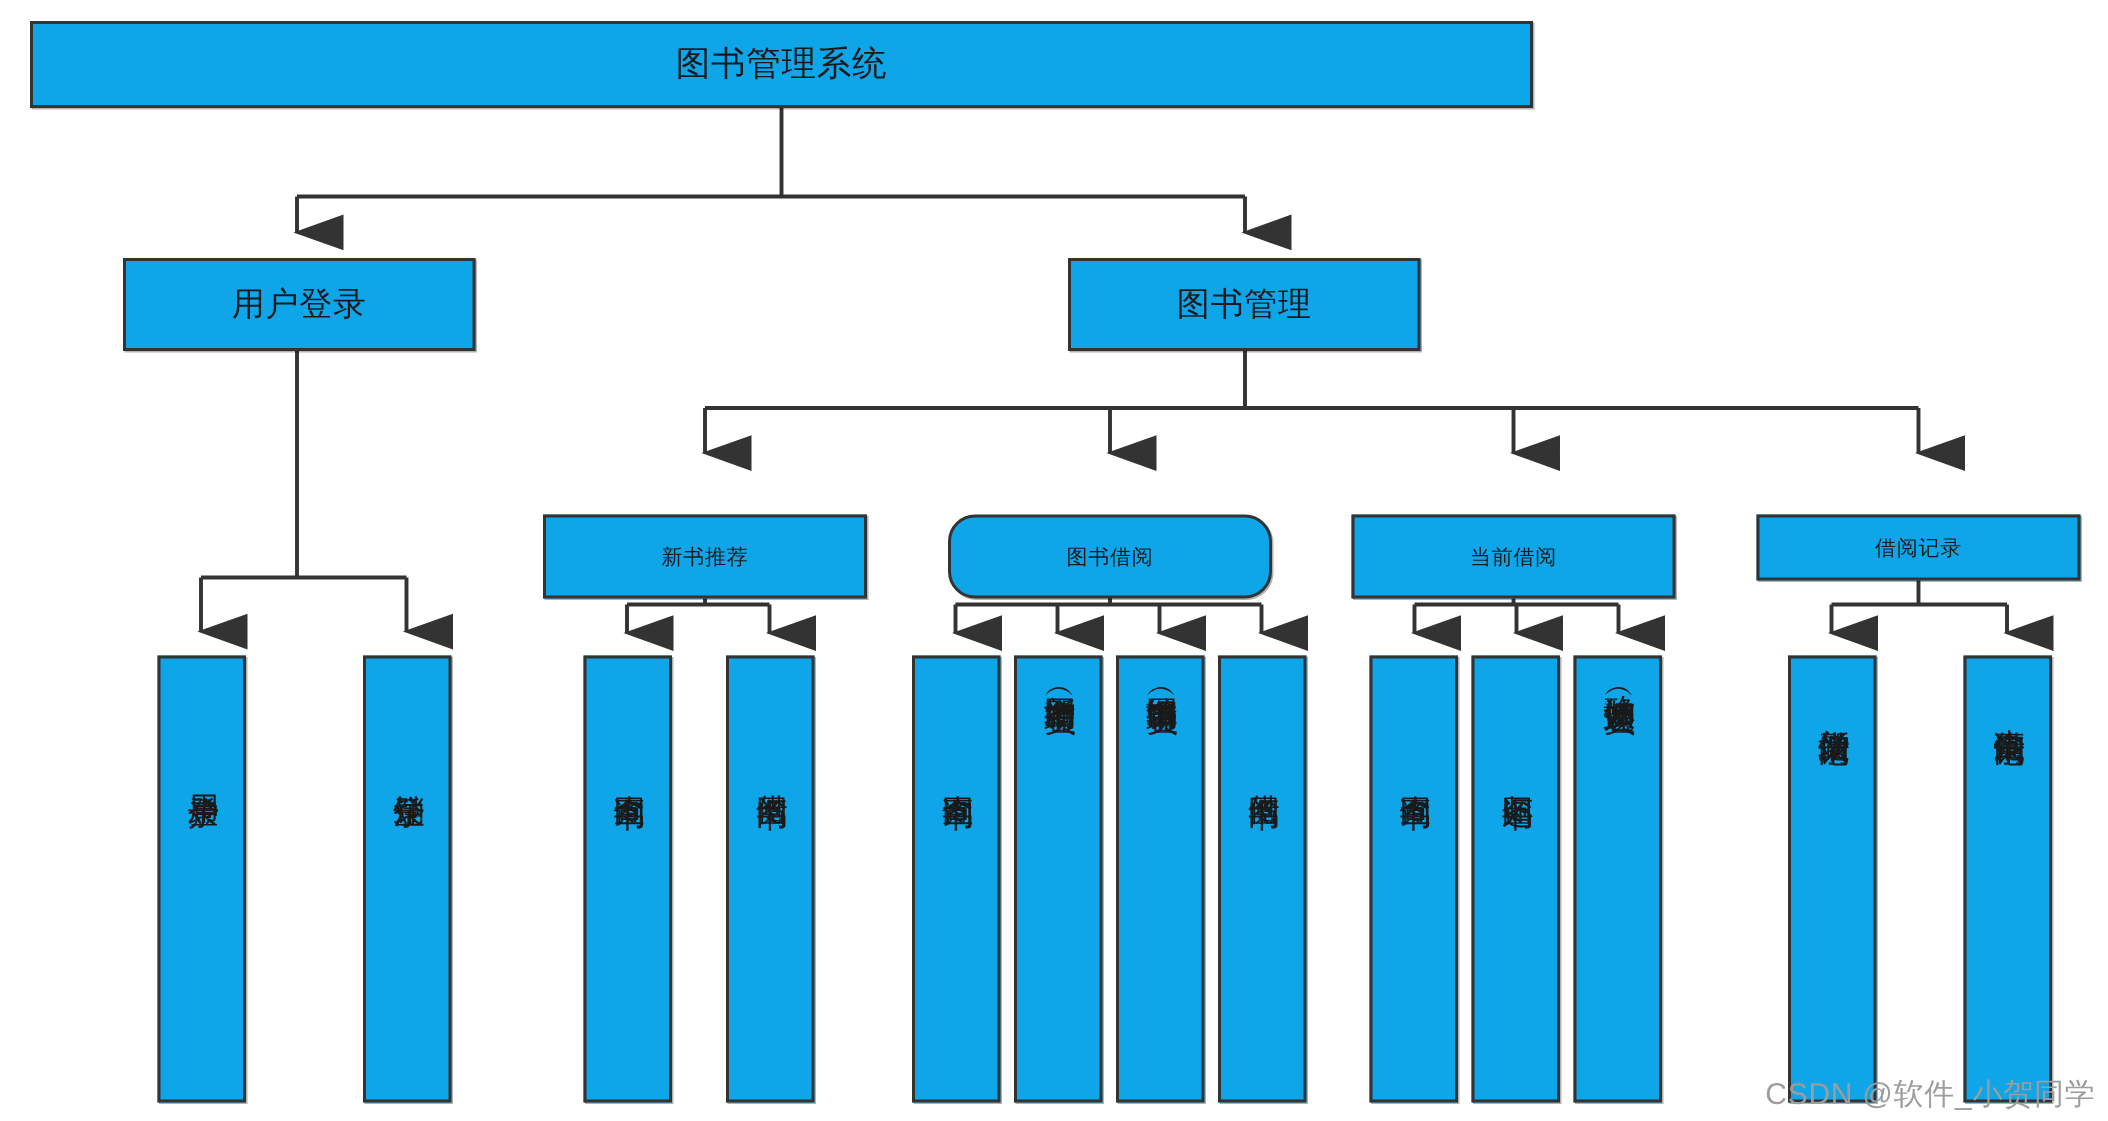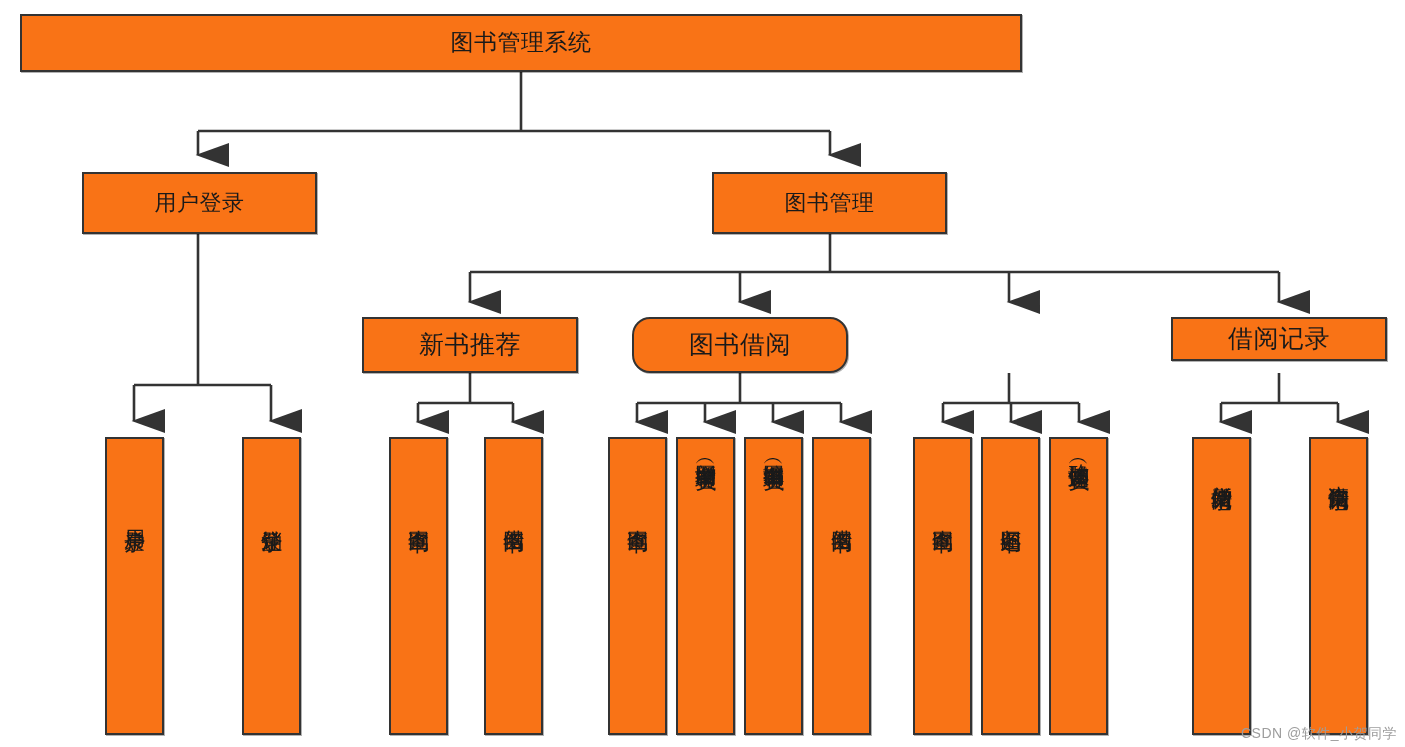--- a/index.html
+++ b/index.html
@@ -22,41 +22,42 @@
     left: 0;
     top: 0;
     width: 1405px;
     height: 747px;
     pointer-events: none;
   }
   .node {
     position: absolute;
     box-sizing: border-box;
     border: 2px solid #333333;
-    background: #f97316;
+    background: #0ea5e9;
     display: flex;
     align-items: center;
     justify-content: center;
     color: #1a1a1a;
     box-shadow: 1px 1px 0 rgba(0,0,0,0.30);
   }
   .node .label {
     display: block;
     text-align: center;
     line-height: 1.18;
     letter-spacing: 0.5px;
   }
   .node.root {
     font-size: 23px;
   }
   .node.level2 {
     font-size: 22px;
   }
   .node.level3 {
-    font-size: 25px;
+    font-size: 14px;
+    margin-top: 26px;
   }
   .node.leaf {
     font-size: 21px;
     align-items: flex-start;
     justify-content: center;
     padding-top: 6px;
   }
   .node.leaf .label {
     writing-mode: vertical-rl;
     text-orientation: upright;
@@ -70,21 +71,21 @@
   .node.leaf.high .label {
     padding-top: 24px;
   }
   .node.leaf.top .label {
     padding-top: 2px;
   }
   #watermark {
     position: absolute;
     right: 8px;
     bottom: 4px;
-    font-size: 14px;
+    font-size: 20px;
     color: #9d9d9d;
     letter-spacing: 0.5px;
     white-space: nowrap;
     user-select: none;
   }
 </style>
 </head>
 <body>
 
 <div id="canvas">
@@ -149,20 +150,23 @@
   <div class="node level2" style="left:712px; top:172px; width:235px; height:62px;">
     <span class="label">图书管理</span>
   </div>
 
   <div class="node level3" style="left:362px; top:317px; width:216px; height:56px;">
     <span class="label">新书推荐</span>
   </div>
   <div class="node level3" style="left:632px; top:317px; width:216px; height:56px;border-radius:18px;">
     <span class="label">图书借阅</span>
   </div>
+  <div class="node level3" style="left:901px; top:317px; width:216px; height:56px;">
+    <span class="label">当前借阅</span>
+  </div>
   <div class="node level3" style="left:1171px; top:317px; width:216px; height:44px;">
     <span class="label">借阅记录</span>
   </div>
 
   <div class="node leaf mid" style="left:105px; top:437px; width:59px; height:298px;">
     <span class="label">用户登录</span>
   </div>
   <div class="node leaf mid" style="left:242px; top:437px; width:59px; height:298px;">
     <span class="label">注销登录</span>
   </div>

